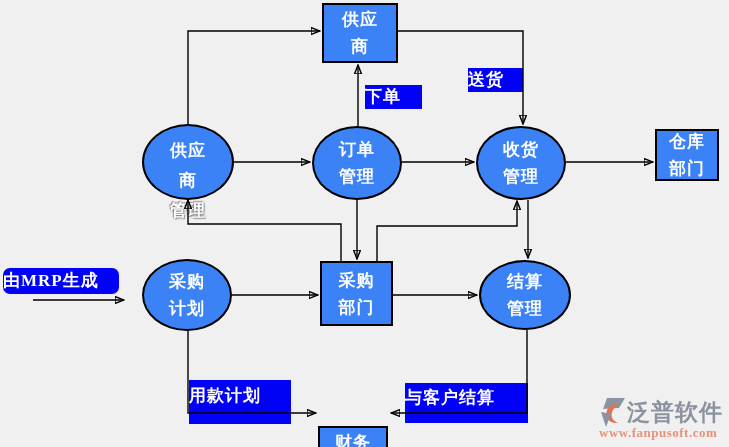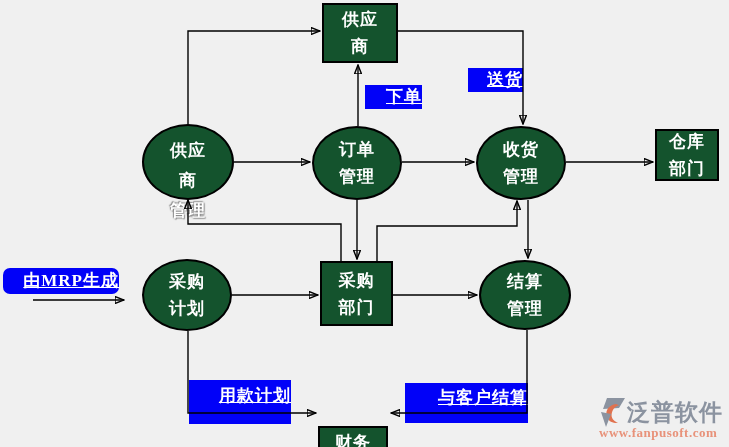--- a/index.html
+++ b/index.html
@@ -1,34 +1,34 @@
 <!DOCTYPE html>
 <html><head>
 <meta charset="utf-8">
 <style>
   html,body{margin:0;padding:0;background:#f0f0f0;}
   #canvas{
     position:relative;width:729px;height:447px;background:#f0f0f0;
     font-family:"Liberation Serif","DejaVu Serif",serif;overflow:hidden;
   }
   .node{
-    position:absolute;background:#14532d;color:#fff;border:2px solid #000;
+    position:absolute;background:#3b82f6;color:#fff;border:2px solid #000;
     display:flex;flex-direction:column;align-items:center;justify-content:center;
     font-size:17px;font-weight:bold;letter-spacing:1px;line-height:27px;
     text-align:center;box-sizing:border-box;
   }
   .ellipse{border-radius:50%;}
   
   #node-supplier-mgmt{justify-content:flex-start;overflow:visible;padding-top:10px;line-height:30px;}
   #node-supplier-mgmt .ghost-line{
     color:#fff;text-shadow:0 0 2px #777,1px 1px 1px #999,-1px -1px 1px #999;
   }
   .edge-label{
     position:absolute;background:#0101f8;color:#fff;font-size:17px;font-weight:bold;
-    text-align:right;letter-spacing:1px;box-sizing:border-box;text-decoration:underline;
+    text-align:left;letter-spacing:1px;box-sizing:border-box;
   }
   #connector-layer{position:absolute;left:0;top:0;pointer-events:none;}
   #connector-layer path{fill:none;stroke:#000;stroke-width:1.4;}
   
   #logo{position:absolute;left:597px;top:396px;width:132px;height:48px;}
   #logo-brand{
     position:absolute;left:30px;top:1px;font-size:23px;font-weight:bold;
     color:#8b93a0;letter-spacing:1px;white-space:nowrap;
     font-family:"Liberation Sans","DejaVu Sans",sans-serif;
   }

